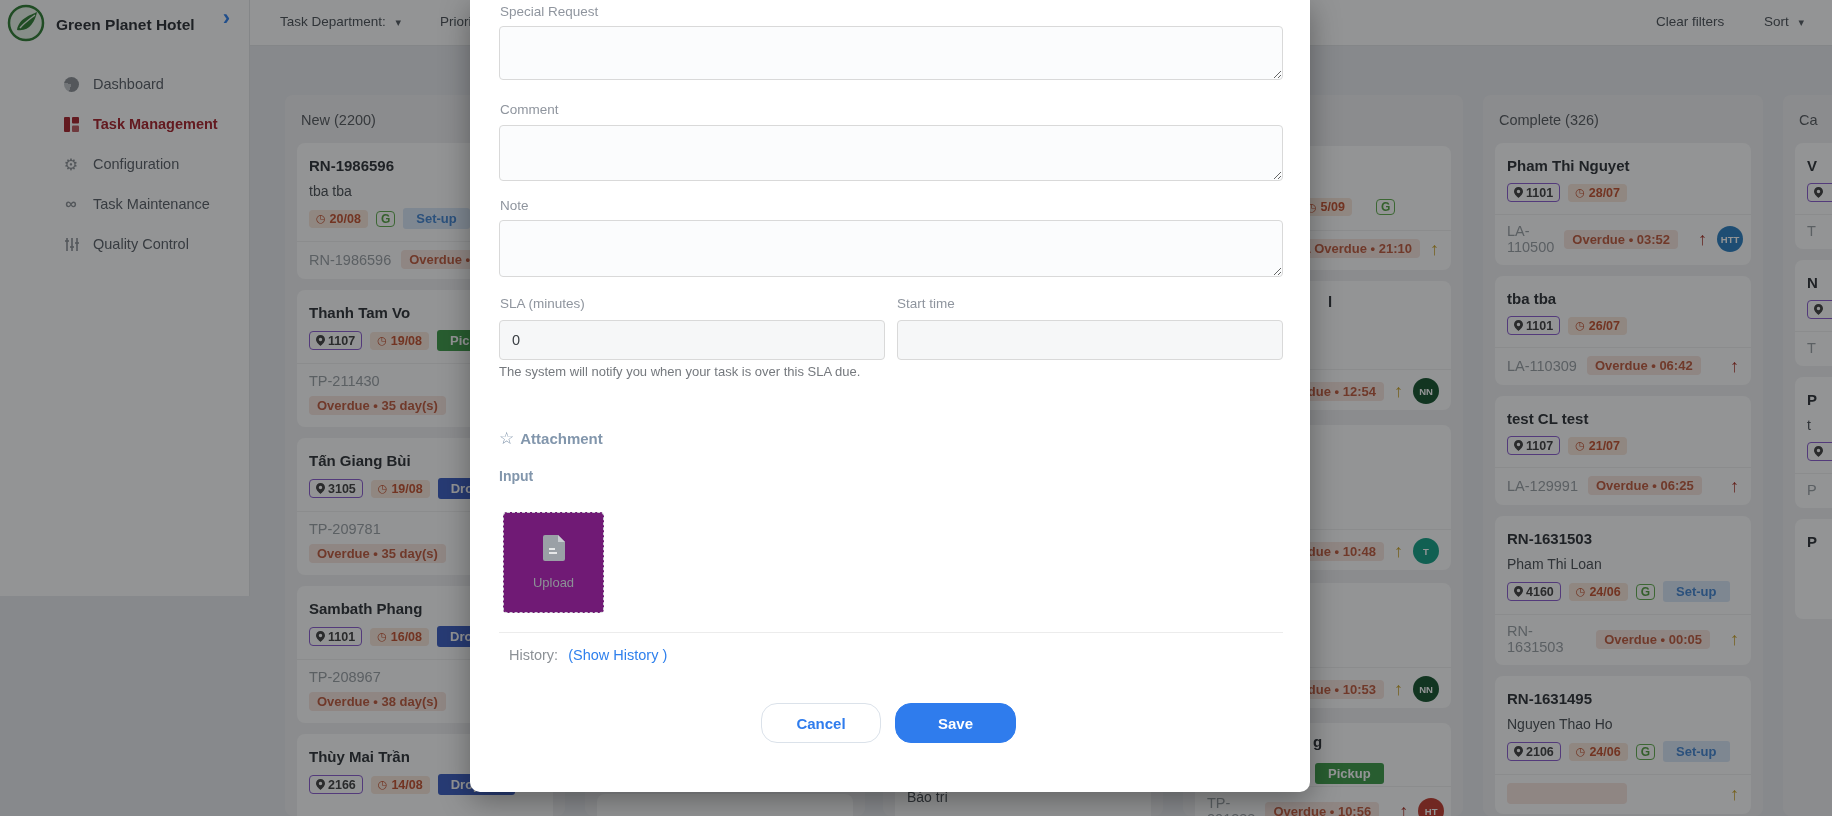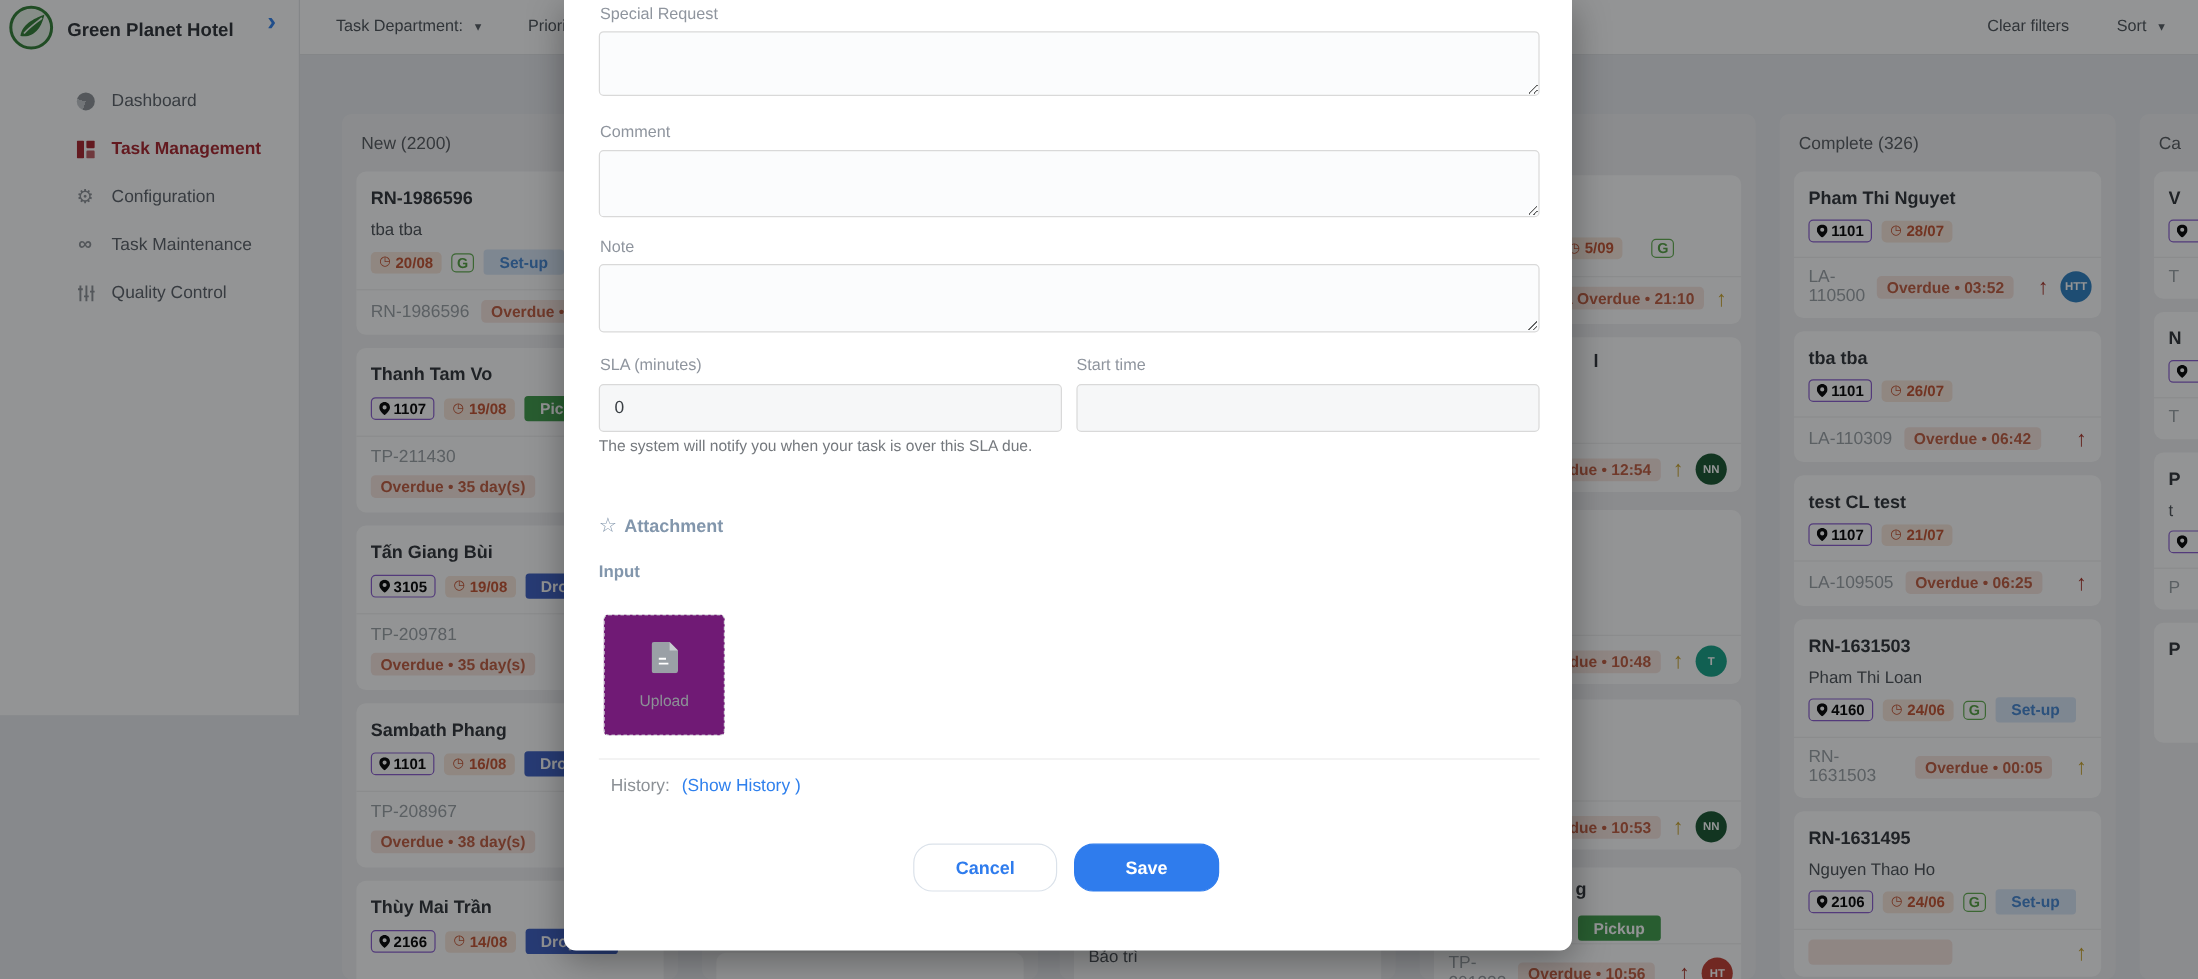--- a/index.html
+++ b/index.html
@@ -26,21 +26,21 @@
   .caret { font-size:11px; color:#555b61; margin-left:6px; }
 
   
   .board { position:absolute; left:250px; top:46px; width:1582px; height:770px; background:#e9ebee; z-index:1; }
   .col { position:absolute; top:49px; width:280px; height:721px; background:#f1f1f2; border-radius:8px; padding:12px; }
   .col-header { font-size:14.5px; color:#55595e; padding:5px 4px 0 4px; margin-bottom:15px; }
   .card { position:relative; background:#ffffff; border-radius:8px; padding:14px 12px 0 12px; margin-bottom:11px; }
   .card-title { font-size:15px; font-weight:700; color:#2d3135; margin-bottom:9px; white-space:nowrap; overflow:hidden; }
   .card-sub { font-size:14px; color:#4a4f54; margin-bottom:9px; white-space:nowrap; }
   .badges { display:flex; align-items:center; gap:8px; margin-bottom:12px; white-space:nowrap; }
-  .badge-loc { display:inline-flex; align-items:center; gap:3px; border:1px solid #8a5cd0; color:#000000; border-radius:4px; padding:1px 6px; font-size:12.5px; font-weight:700; background:#fff; min-width:30px; min-height:19px; }
+  .badge-loc { display:inline-flex; align-items:center; gap:3px; border:1px solid #8a5cd0; color:#404040; border-radius:4px; padding:1px 6px; font-size:12.5px; font-weight:700; background:#fff; min-width:30px; min-height:19px; }
   .badge-date { display:inline-flex; align-items:center; gap:4px; background:#f9e7da; color:#c4502e; border-radius:4px; padding:2px 7px; font-size:12.5px; font-weight:700; }
   .badge-date::before { content:"◷"; font-size:11px; line-height:1; }
   .badge-g { border:1.5px solid #61ae4e; color:#52a03f; border-radius:4px; padding:0 4px; font-size:12px; font-weight:700; background:#fff; }
   .tag { border-radius:3px; padding:3px 13px; font-size:13px; font-weight:600; }
   .tag.setup { background:#d9e7f8; color:#4285d2; }
   .tag.pickup { background:#3d9b48; color:#fff; }
   .tag.dropoff { background:#3b5ec4; color:#fff; }
   .pill { display:inline-block; background:#f8e5df; color:#bf5a3c; border-radius:4px; padding:2px 8px; font-size:13px; font-weight:600; white-space:nowrap; }
   .pill.empty { min-width:120px; min-height:21px; }
   .arrow { font-size:18px; font-weight:900; line-height:1; }
@@ -347,21 +347,21 @@
         <div class="badges">
           <span class="badge-loc">
               <svg width="9" height="11" viewBox="0 0 10 12">
                 <path d="M5 0C2.2 0 0 2.2 0 5c0 3.5 5 7 5 7s5-3.5 5-7C10 2.2 7.8 0 5 0zm0 6.8A1.9 1.9 0 115 3a1.9 1.9 0 010 3.8z" fill="currentColor"></path>
               </svg>
               <span>1107</span>
             </span>
           <span class="badge-date">21/07</span>
         </div>
         <div class="foot-row">
-          <span class="foot-id">LA-109505</span>
+          <span class="foot-id">LA-129991</span>
           <span class="pill">Overdue • 06:25</span>
           <span class="spacer"></span>
           <span class="arrow red">↑</span>
         </div>
       </div>
 
       <div class="card">
         <div class="card-title">RN-1631503</div>
         <div class="card-sub">Pham Thi Loan</div>
         <div class="badges">

